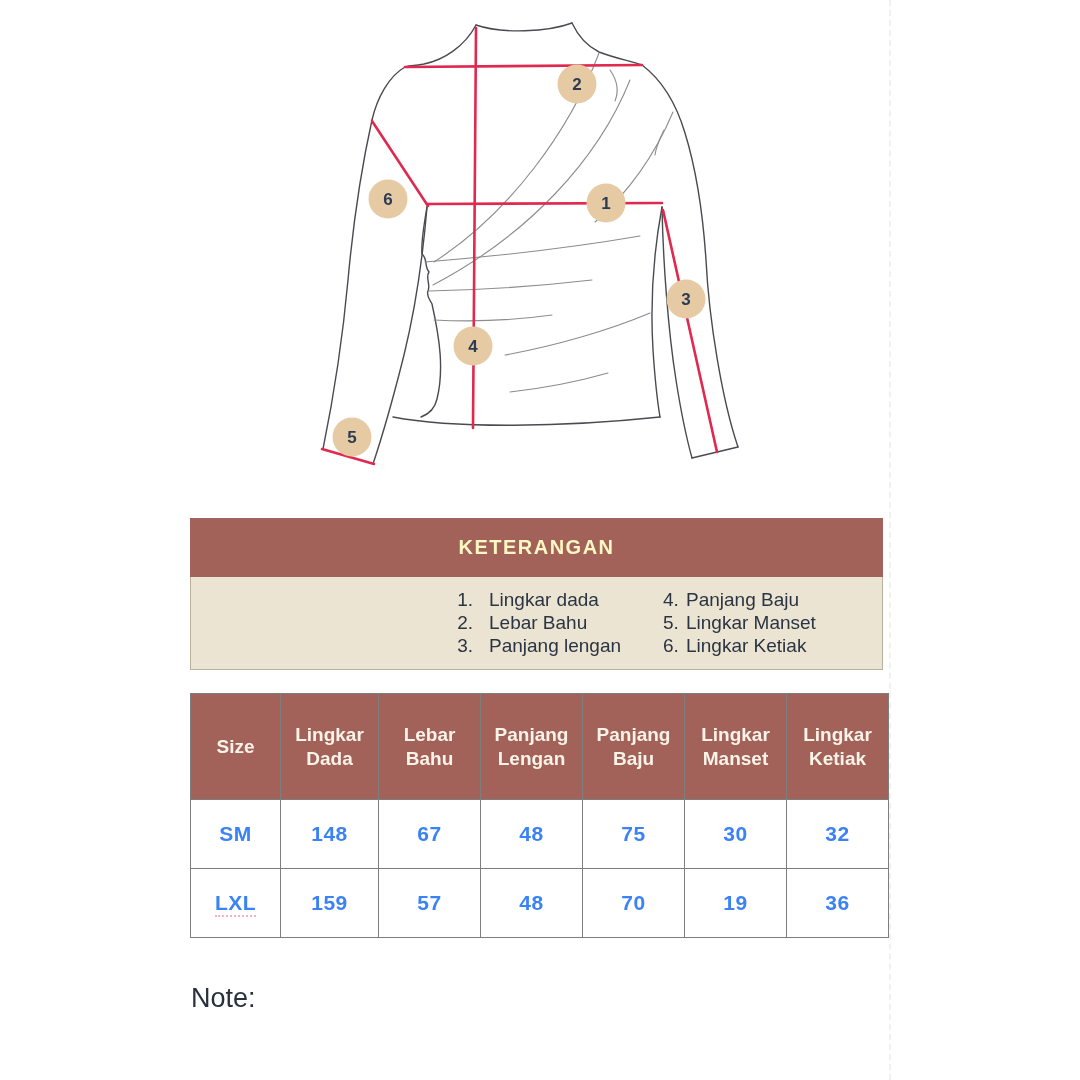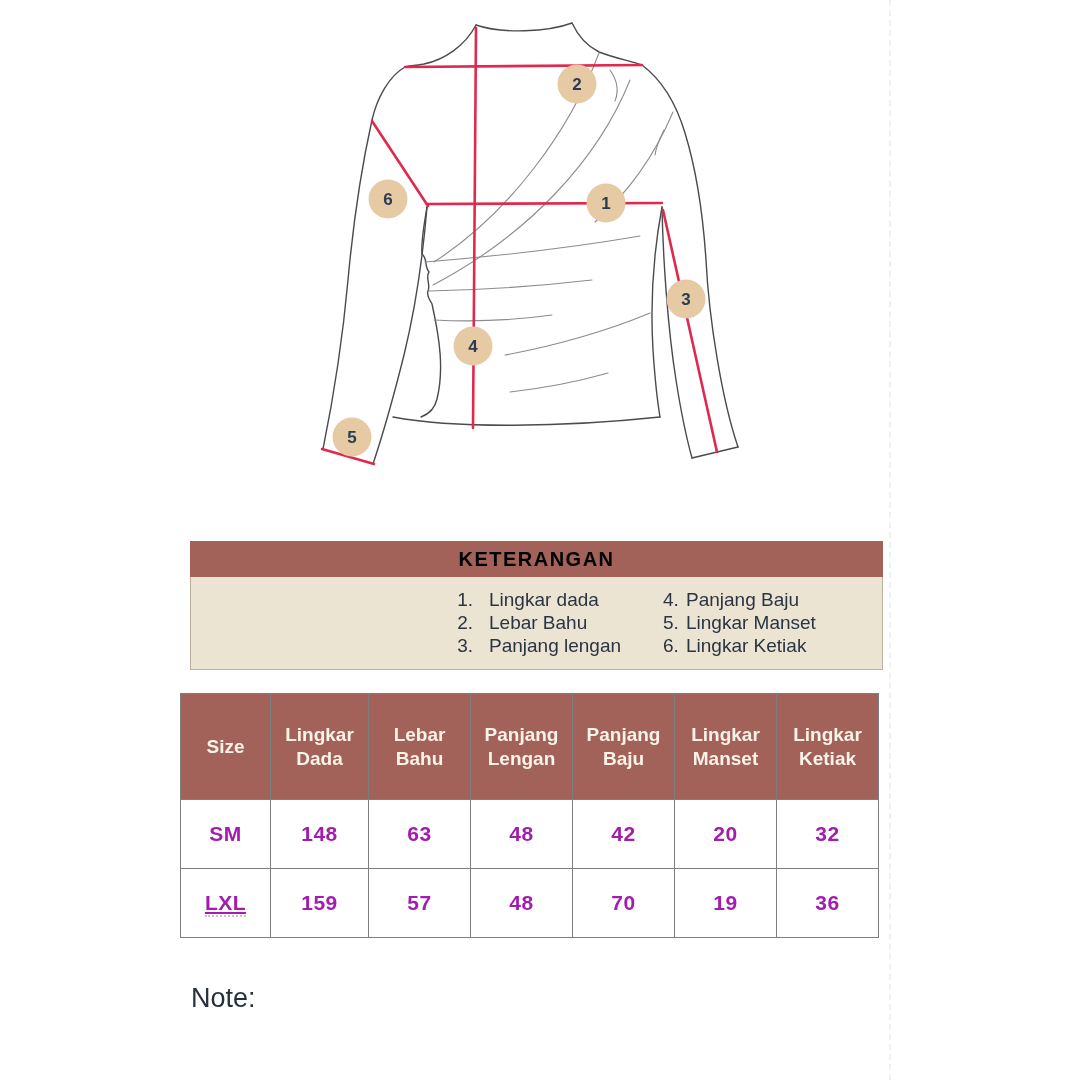--- a/index.html
+++ b/index.html
@@ -18,53 +18,53 @@
   
   .garment{position:absolute;left:0;top:0;width:1080px;height:500px;}
   .outline path{fill:none;stroke:#4a4b50;stroke-width:1.4;stroke-linecap:round;stroke-linejoin:round;}
   .folds path{fill:none;stroke:#8b8c90;stroke-width:1.1;stroke-linecap:round;}
   .redlines path{fill:none;stroke:#e0294e;stroke-width:2.6;stroke-linecap:round;}
   .badge-circle{fill:#e5caa4;}
   .badge-num{fill:#2c3b54;font-family:"Liberation Sans",sans-serif;font-size:17px;font-weight:bold;text-anchor:middle;}
   
   .keterangan{position:absolute;left:190px;top:518px;width:693px;}
   .ket-header{
-    height:36px;background:#a26159;color:#000000;
+    height:59px;background:#a26159;color:#fef9c3;
     display:flex;align-items:center;justify-content:center;
-    font-size:20px;font-weight:bold;letter-spacing:1.5px;margin-top:23px;
+    font-size:20px;font-weight:bold;letter-spacing:1.5px;
   }
   .ket-body{
     position:relative;height:93px;background:#ece4d2;
     border:1px solid #b9b09d;border-top:none;box-sizing:border-box;
   }
   .ket-col{position:absolute;top:11px;display:flex;flex-direction:column;}
   .ket-col.left{left:256px;}
   .ket-col.right{left:472px;}
   .ket-item{display:flex;font-size:19px;line-height:23px;color:#2a3442;font-weight:500;}
   .ket-col.left .ket-num{width:26px;text-align:right;margin-right:16px;}
   .ket-col.right .ket-num{width:18px;text-align:left;margin-right:5px;}
   
   .size-table{
-    position:absolute;left:180px;top:693px;
+    position:absolute;left:190px;top:693px;
     border-collapse:collapse;table-layout:fixed;width:698px;
   }
   .size-table th,.size-table td{
     border:1.5px solid #7e7e7e;text-align:center;vertical-align:middle;
   }
   .size-table th{
     background:#a26159;color:#faf3e8;
     font-size:19px;font-weight:600;line-height:1.25;
     height:105px;padding:0 10px;
   }
   .size-table td{
-    background:#ffffff;color:#a21caf;
+    background:#ffffff;color:#3b82f6;
     font-size:21px;font-weight:600;letter-spacing:0.5px;
     height:66px;
   }
-  .spellcheck{border-bottom:2px dotted #f0b4bd;padding-bottom:1px;text-decoration:underline;}
+  .spellcheck{border-bottom:2px dotted #f0b4bd;padding-bottom:1px;}
   
   .note{position:absolute;left:191px;top:982px;color:#27313d;font-size:27px;line-height:33px;font-weight:500;}
 </style>
 </head>
 <body>
 
 <div class="canvas">
 
   <div class="page-edge"></div>
 
@@ -186,24 +186,24 @@
         <th>Panjang Lengan</th>
         <th>Panjang Baju</th>
         <th>Lingkar Manset</th>
         <th>Lingkar Ketiak</th>
       </tr>
     </thead>
     <tbody>
       <tr>
         <td>SM</td>
         <td>148</td>
-        <td>63</td>
+        <td>67</td>
         <td>48</td>
-        <td>42</td>
-        <td>20</td>
+        <td>75</td>
+        <td>30</td>
         <td>32</td>
       </tr>
       <tr>
         <td><span class="spellcheck">LXL</span></td>
         <td>159</td>
         <td>57</td>
         <td>48</td>
         <td>70</td>
         <td>19</td>
         <td>36</td>

